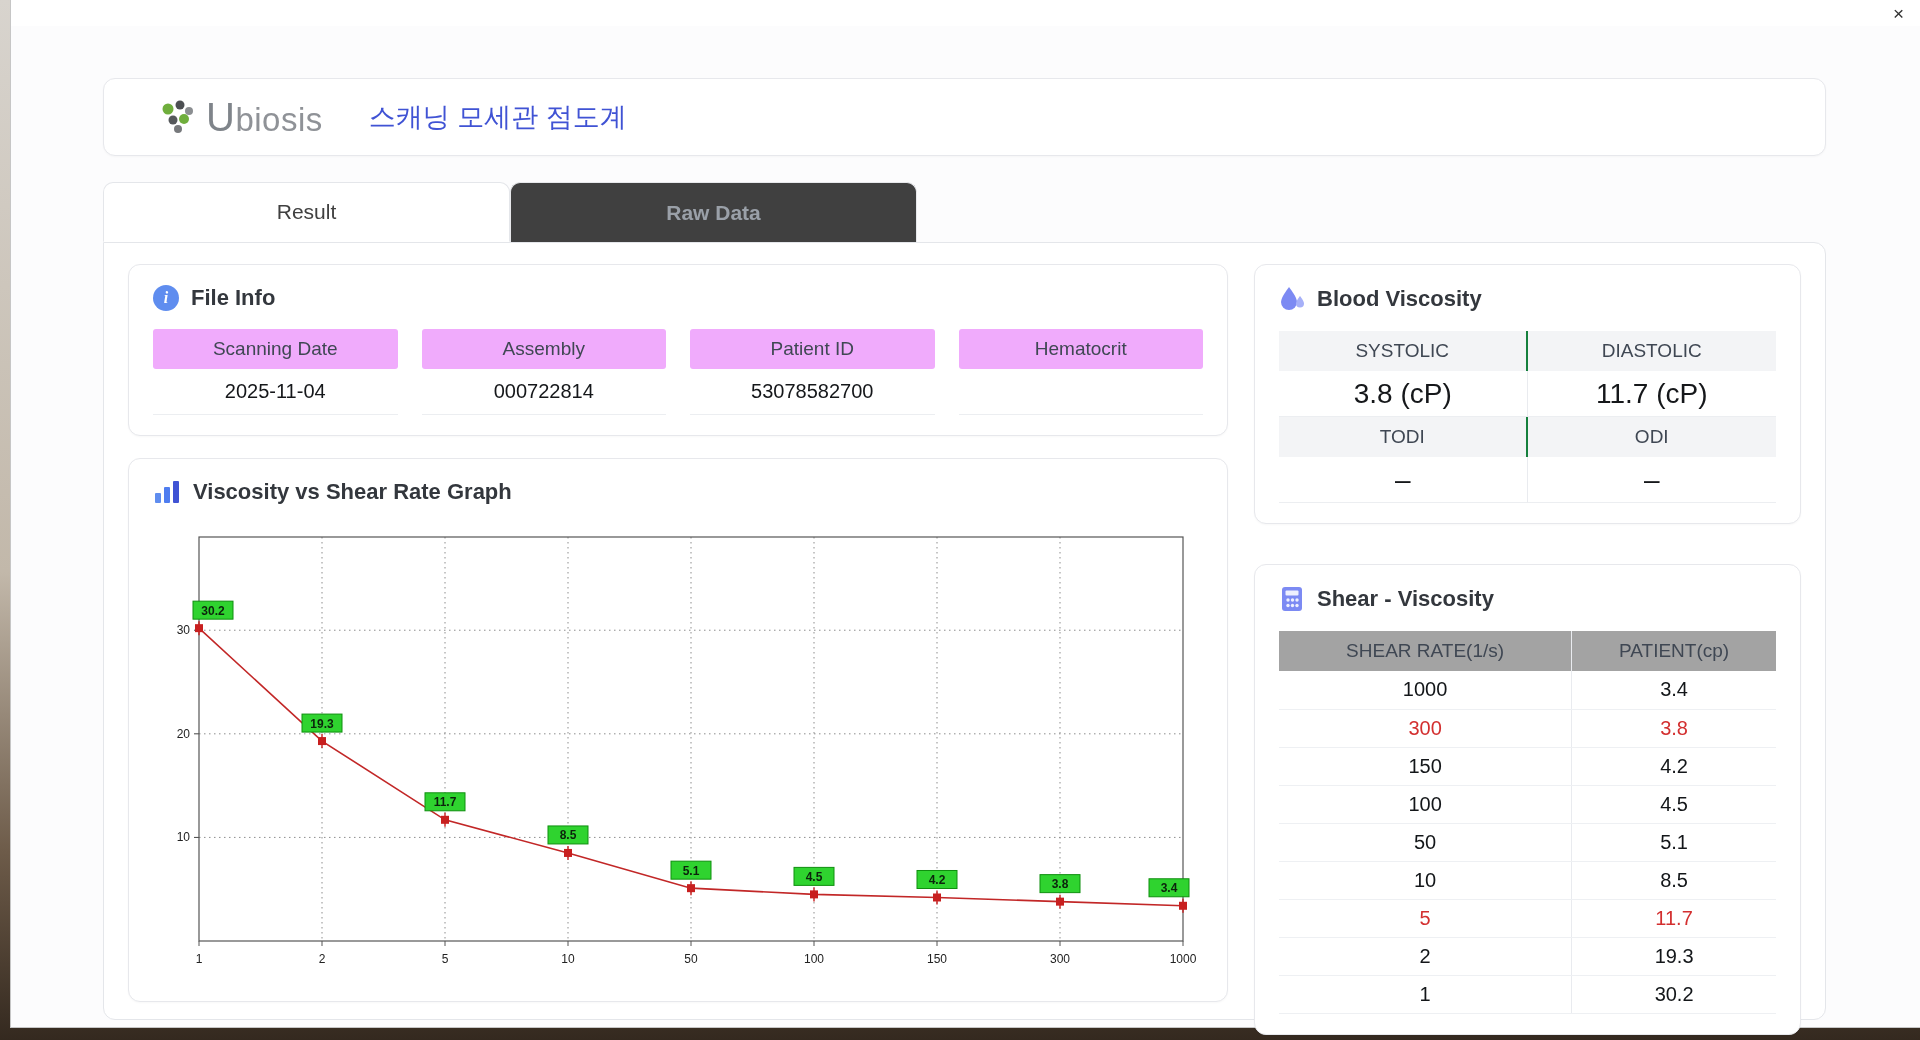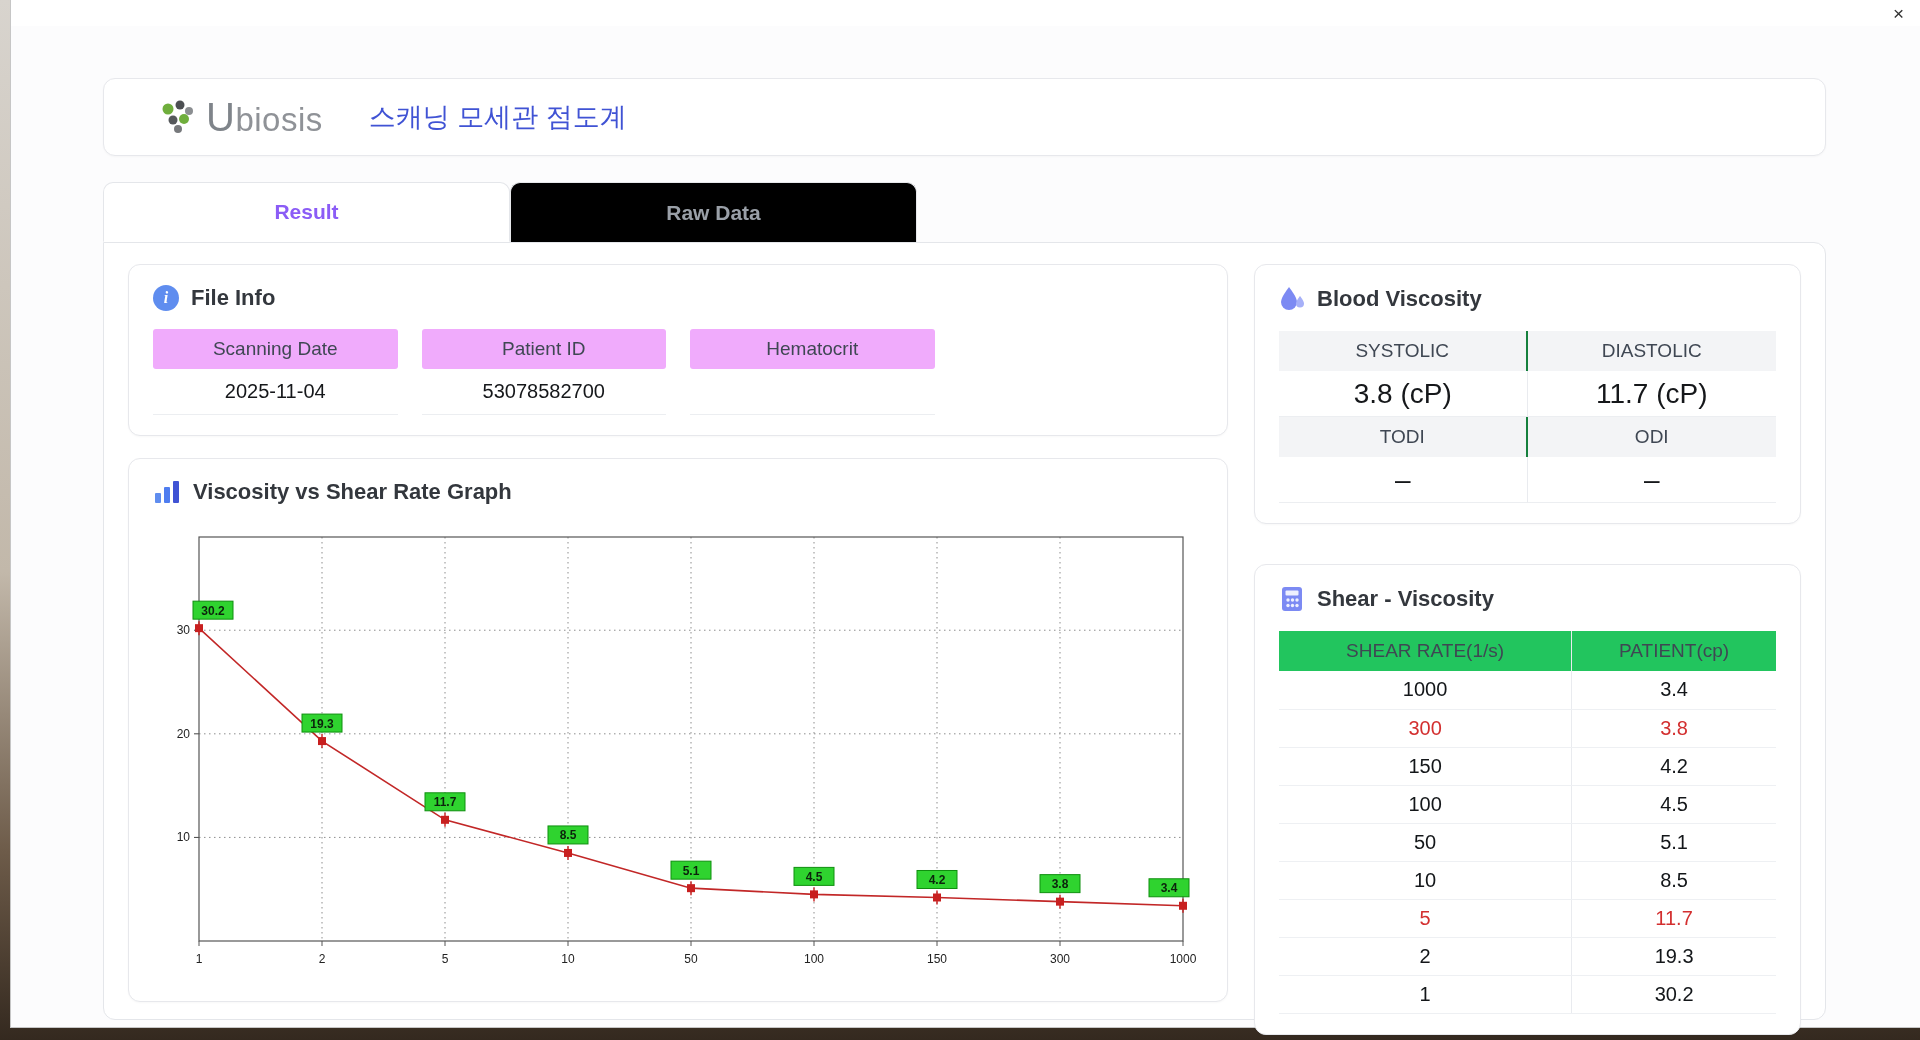--- a/index.html
+++ b/index.html
@@ -12,22 +12,22 @@
 
   .card{background:#fff;border:1px solid #e7e8ec;border-radius:12px;box-shadow:0 1px 2px rgba(20,25,40,.03)}
   .header-card{height:78px;display:flex;align-items:center;padding:0 52px}
   .logo{display:flex;align-items:center;gap:6px}
   .logo-text{display:inline-block;font-size:33px;color:#8f9297;font-weight:500;letter-spacing:.5px}
   .logo-text::first-letter{font-size:40px;color:#7f848a}
   .app-title{margin-left:46px;font-size:27px;font-weight:400;color:#4053d4}
 
   .tabs{display:flex;margin-top:26px;position:relative;z-index:2}
   .tab{width:407px;height:60px;display:flex;align-items:center;justify-content:center;font-size:21px;border-radius:10px 10px 0 0;cursor:pointer}
-  .tab.active{background:#fff;border:1px solid #e4e6ea;border-bottom:1px solid #fff;margin-bottom:-1px;font-weight:700;color:#8b5cf6}
-  .tab.inactive{background:#000000;border:1px solid #e7e8eb;border-bottom:none;color:#9aa0a8;font-weight:600}
+  .tab.active{background:#fff;border:1px solid #e4e6ea;border-bottom:1px solid #fff;margin-bottom:-1px;font-weight:400;color:#404040}
+  .tab.inactive{background:#404040;border:1px solid #e7e8eb;border-bottom:none;color:#9aa0a8;font-weight:600}
 
   .main-panel{position:relative;z-index:1;border:1px solid #e4e6ea;border-radius:0 12px 12px 12px;background:#fff;height:778px;padding:21px 24px;display:flex;gap:26px}
   .left-col{width:1100px;display:flex;flex-direction:column}
   .right-col{flex:1;display:flex;flex-direction:column}
 
   .section-card{padding:20px 24px}
   .section-head{display:flex;align-items:center;gap:12px;margin-bottom:18px}
   .section-head h2{font-size:22px;color:#33373d;font-weight:700}
   .ico{flex:0 0 auto;display:flex;align-items:center;justify-content:center}
   .info-circle{width:26px;height:26px;border-radius:50%;background:#5f8def;color:#fff;font-size:16px;font-weight:700;font-family:"Liberation Serif","DejaVu Serif",serif;font-style:italic}
@@ -41,21 +41,21 @@
   svg text{font-family:"Liberation Sans","DejaVu Sans",sans-serif}
 
   .bv-grid{display:grid;grid-template-columns:1fr 1fr}
   .bv-band{background:#f3f4f6;height:40px;display:flex;align-items:center;justify-content:center;font-size:19px;color:#3f4753}
   .bv-band.sep{border-right:2px solid #15803d}
   .bv-value{height:46px;display:flex;align-items:center;justify-content:center;font-size:28px;color:#15171a;border-bottom:1px solid #eceef1}
   .bv-value.sep{border-right:1px solid #e9ebef}
 
   .shear-card{margin-top:40px;flex:1}
   table.shear{width:100%;border-collapse:collapse}
-  table.shear th{background:#22c55e;height:40px;font-size:19px;font-weight:400;color:#3f4753;text-align:center}
+  table.shear th{background:#a3a3a3;height:40px;font-size:19px;font-weight:400;color:#3f4753;text-align:center}
   table.shear th.col2,table.shear td.col2{border-left:1px solid #e9ebef}
   table.shear td{height:38px;text-align:center;font-size:20px;color:#131619;border-bottom:1px solid #eef0f3}
   table.shear tr.red td{color:#d32f2f}
 </style>
 </head>
 <body>
 
 <div class="window">
 
   <div class="titlebar">
@@ -94,20 +94,24 @@
 
         <div class="card section-card">
           <div class="section-head">
             <span class="ico info-circle">i</span>
             <h2>File Info</h2>
           </div>
           <div class="fields">
             <div>
               <div class="field-label">Scanning Date</div>
               <div class="field-value">2025-11-04</div>
+            </div>
+            <div>
+              <div class="field-label">Assembly</div>
+              <div class="field-value">000722814</div>
             </div>
             <div>
               <div class="field-label">Patient ID</div>
               <div class="field-value">53078582700</div>
             </div>
             <div>
               <div class="field-label">Hematocrit</div>
               <div class="field-value"></div>
             </div>
           </div>

